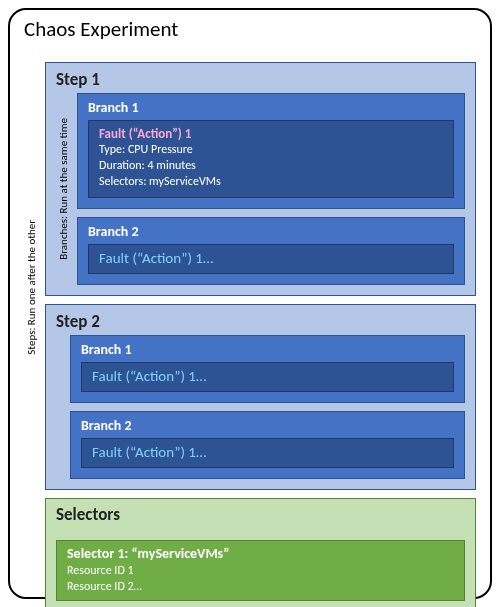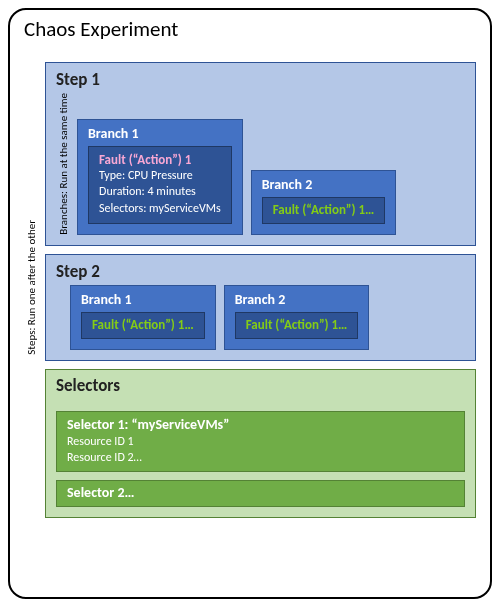--- a/index.html
+++ b/index.html
@@ -69,24 +69,23 @@
     font-size: 11px;
     color: #000;
     text-align: center;
     white-space: nowrap;
     align-self: center;
     padding: 0 1px;
   }
   .branches-col {
     flex: 1;
     display: flex;
-    flex-direction: row;
+    flex-direction: column;
     gap: 8px;
     padding-left: 6px;
-    align-items: flex-end;
   }
   .branch-box {
     background: #4472C4;
     border: 1.5px solid #2E5395;
     padding: 5px 10px 10px 10px;
   }
   .branch-title {
     font-weight: 700;
     font-size: 14px;
     color: #fff;
@@ -102,23 +101,23 @@
     font-weight: 700;
     font-size: 13px;
     color: #f9a8d4;
   }
   .fault-line {
     font-size: 12px;
     color: #fff;
     line-height: 1.35;
   }
   .fault-collapsed {
-    font-weight: 700;
-    font-size: 13px;
-    color: #84cc16;
+    font-weight: 400;
+    font-size: 15px;
+    color: #7dd3fc;
     padding: 1px 0;
   }
   .fault-box.small { padding: 3px 10px 5px 10px; }
 
   .selectors-box {
     background: #C5E0B4;
     border: 1.5px solid #548235;
     padding: 5px 10px 10px 10px;
   }
   .selectors-title {

